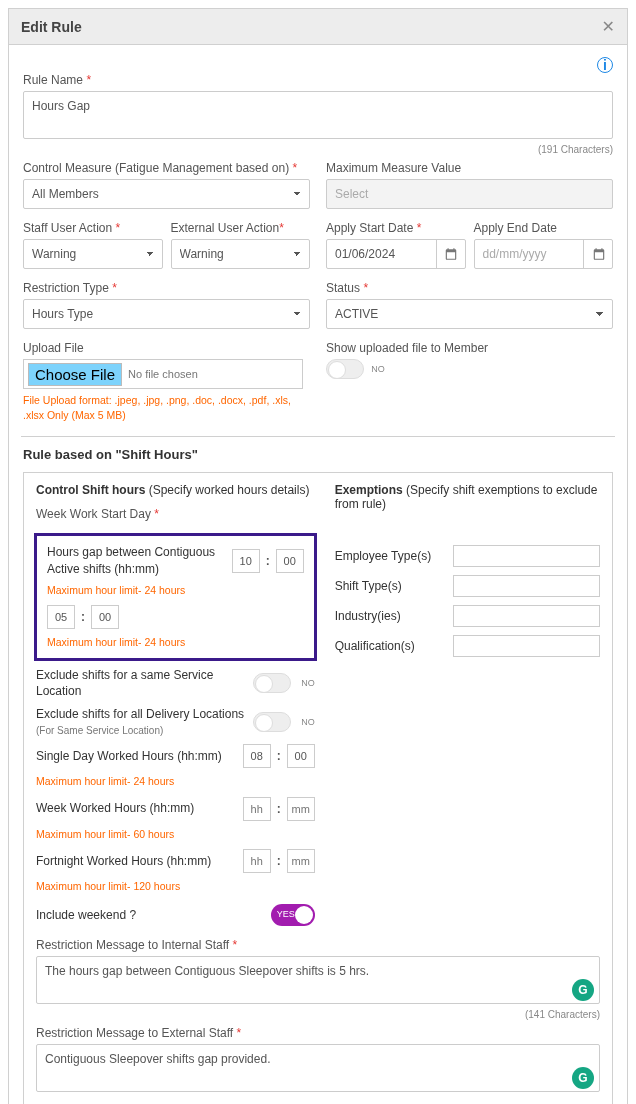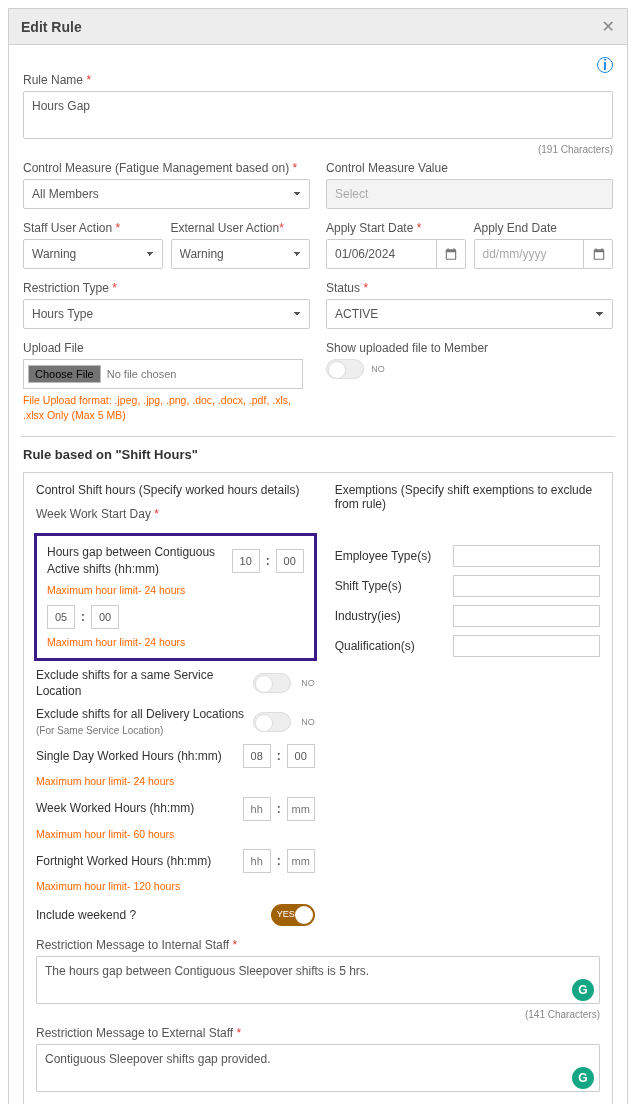--- a/index.html
+++ b/index.html
@@ -18,39 +18,39 @@
   .select{appearance:none;background-image:linear-gradient(45deg,transparent 50%,#555 50%),linear-gradient(135deg,#555 50%,transparent 50%);background-position:calc(100% - 12px) 12px,calc(100% - 8px) 12px;background-size:4px 4px,4px 4px;background-repeat:no-repeat}
   .disabled{background:#f3f3f3!important;color:#aaa}
   .row{display:flex;gap:16px;margin-bottom:12px}
   .col{flex:1}
   .small-note{font-size:10px;color:#888;text-align:right;margin-top:2px}
   .orange{color:#ff6600;font-size:10.5px;line-height:1.4}
   .date-wrap{position:relative}
   .cal-icon{position:absolute;right:0;top:0;width:30px;height:30px;border-left:1px solid #ccc;display:flex;align-items:center;justify-content:center}
   .cal-icon svg{width:14px;height:14px;fill:#777}
   .filebox{border:1px solid #ccc;padding:4px;width:280px;height:30px;display:flex;align-items:center;gap:6px}
-  .filebtn{border:1px solid #bbb;background:#737373;padding:2px 6px;font-size:11px}
+  .filebtn{border:1px solid #bbb;background:#7dd3fc;padding:2px 6px;font-size:15px}
   hr.sep{border:none;border-top:1px solid #d0d0d0;margin:14px -2px 10px}
   .section-title{font-size:13px;font-weight:bold;color:#333;margin:0 0 10px}
   .subpanel{border:1px solid #d0d0d0;padding:10px 12px}
   .subcols{display:flex;gap:20px}
   .subleft{flex:1.05}
   .subright{flex:1}
   .subhdr{font-size:12px;margin-bottom:10px;color:#333}
-  .subhdr b{font-weight:normal}
+  .subhdr b{font-weight:bold}
   .highlight{border:3px solid #3b1a8a;padding:8px 10px;margin:6px -2px}
   .hrs-row{display:flex;align-items:center;gap:6px;margin-bottom:6px}
   .hrs-lbl{flex:1;font-size:12px;color:#333;line-height:1.35}
   .hm-box{width:28px;height:24px;border:1px solid #ccc;text-align:center;font-size:11px;color:#555}
   .hm-box.ph{color:#aaa}
   .colon{font-weight:bold;color:#555}
   .toggle-no{width:38px;height:20px;border-radius:10px;background:#eee;border:1px solid #ddd;position:relative;display:inline-block;vertical-align:middle}
   .toggle-no::before{content:"";position:absolute;width:16px;height:16px;border-radius:50%;background:#fff;top:1px;left:1px;border:1px solid #ddd}
   .toggle-no-label{font-size:9px;color:#888;vertical-align:middle;margin-left:4px}
-  .toggle-yes{width:44px;height:22px;border-radius:11px;background:#a16207;position:relative;display:inline-block}
+  .toggle-yes{width:44px;height:22px;border-radius:11px;background:#a21caf;position:relative;display:inline-block}
   .toggle-yes::before{content:"";position:absolute;width:18px;height:18px;border-radius:50%;background:#fff;top:2px;right:2px}
   .toggle-yes span{color:#fff;font-size:9px;position:absolute;left:6px;top:5px}
   .ex-row{display:flex;align-items:center;margin-bottom:8px;gap:8px}
   .ex-lbl{width:110px;font-size:12px;color:#333}
   .ex-input{flex:1;height:22px;border:1px solid #ccc}
   .grammarly{width:22px;height:22px;border-radius:50%;background:#15a683;display:flex;align-items:center;justify-content:center;color:#fff;font-weight:bold;position:absolute;right:6px;bottom:6px}
   .msg-wrap{position:relative}
 </style>
 </head>
 <body>
@@ -69,21 +69,21 @@
     <textarea class="input" style="">Hours Gap</textarea>
     <div class="small-note">(191 Characters)</div>
 
     
     <div class="row" style="margin-top:6px">
       <div class="col">
         <label class="fld"><span>Control Measure (Fatigue Management based on)</span> <span class="req">*</span></label>
         <select class="select"><option>All Members</option></select>
       </div>
       <div class="col">
-        <label class="fld">Control Measure Value</label>
+        <label class="fld">Maximum Measure Value</label>
         <select class="select disabled"><option>Select</option></select>
       </div>
     </div>
 
     
     <div class="row">
       <div class="col" style="display:flex;gap:8px">
         <div style="flex:1">
           <label class="fld"><span>Staff User Action</span> <span class="req">*</span></label>
           <select class="select"><option>Warning</option></select>

